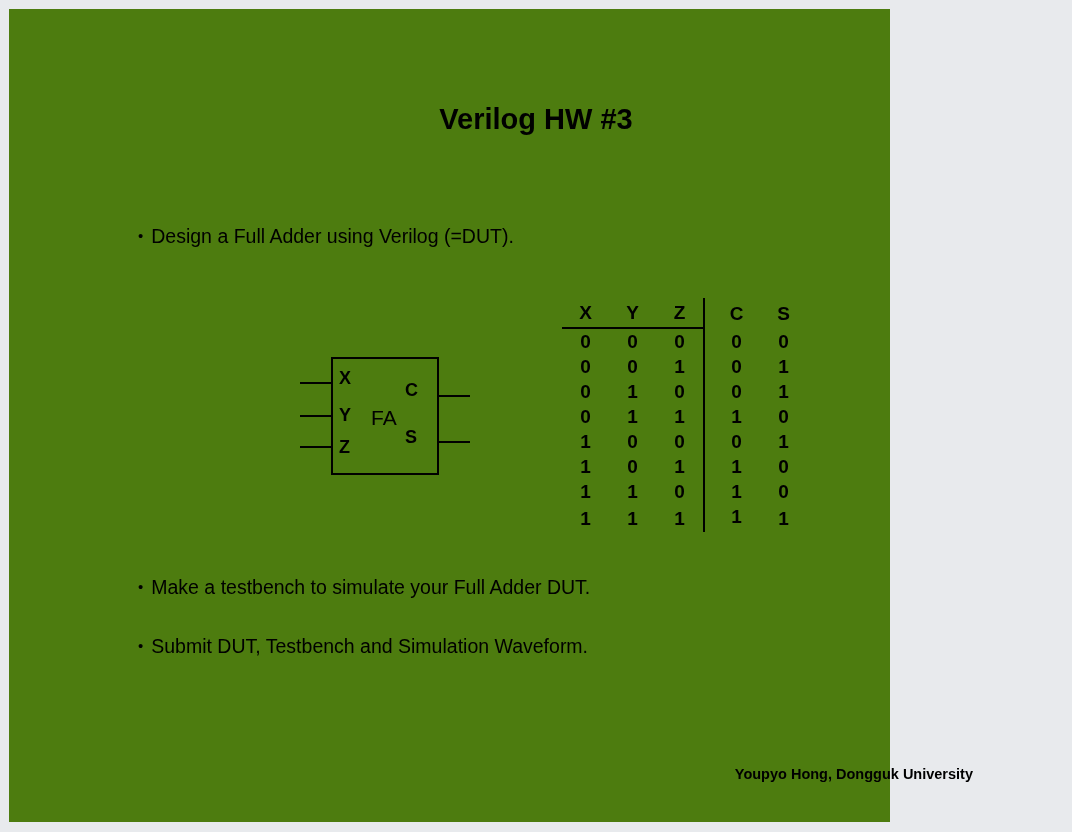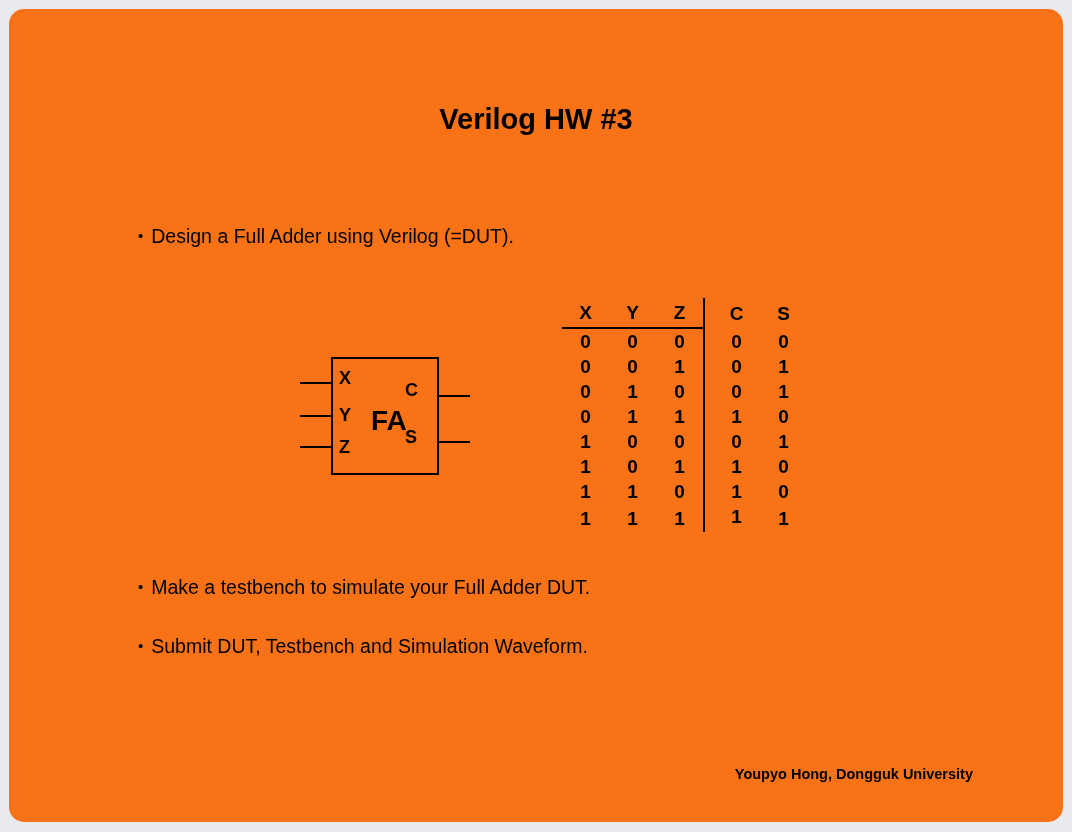--- a/index.html
+++ b/index.html
@@ -10,24 +10,23 @@
     width: 1072px;
     height: 832px;
     background: #e8eaed;
     font-family: "Liberation Sans", sans-serif;
     overflow: hidden;
   }
   #slide {
     position: absolute;
     left: 9px;
     top: 9px;
-    width: 1054px;
+    width: 881px;
     height: 813px;
-    background: #f97316;
-    border-radius: 15px;
+    background: #4d7c0f;
   }
 
   
   #slide-title {
     position: absolute;
     left: 0;
     top: 94px;
     width: 1054px;
     text-align: center;
     font-size: 29px;
@@ -91,22 +90,22 @@
   }
   #label-x { left: 48px;  top: 20px; }
   #label-y { left: 48px;  top: 57px; }
   #label-z { left: 48px;  top: 89px; }
   #label-c { left: 114px; top: 32px; }
   #label-s { left: 114px; top: 79px; }
   #label-fa {
     position: absolute;
     left: 80px;
     top: 58px;
-    font-size: 28px;
-    font-weight: bold;
+    font-size: 21px;
+    font-weight: normal;
     color: #000000;
     line-height: 1;
   }
 
   
   #truth-table {
     position: absolute;
     left: 553px;
     top: 289px;
     width: 250px;

